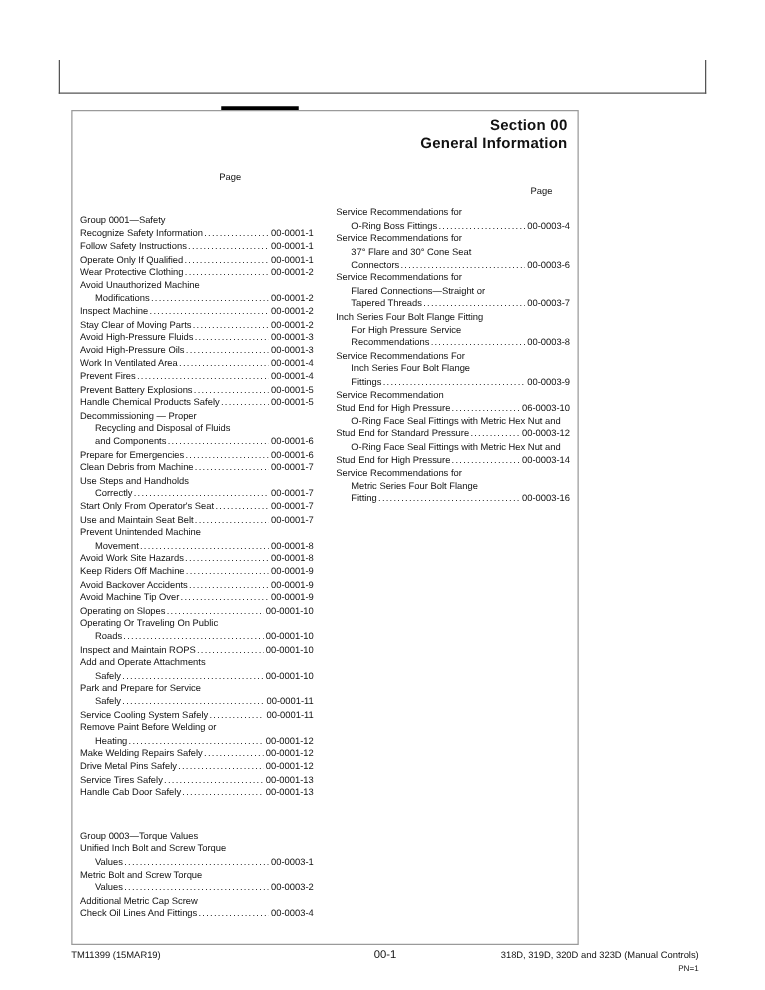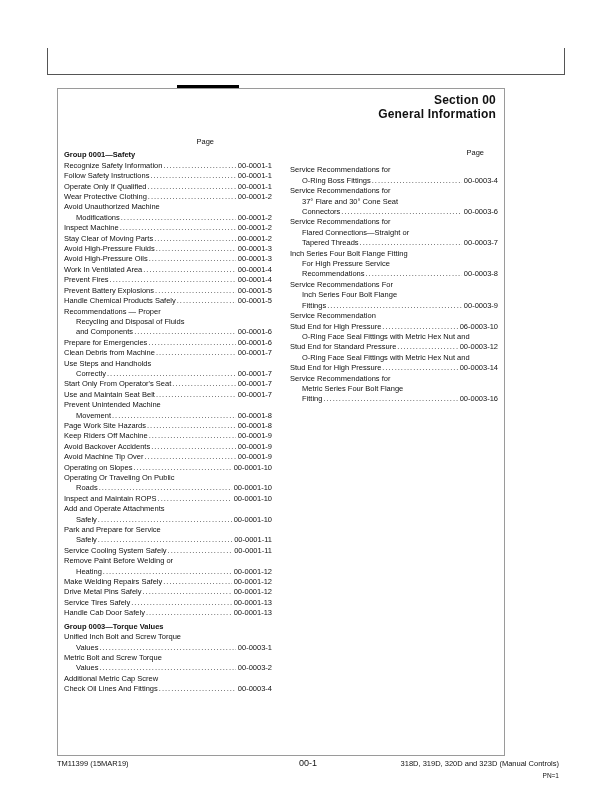--- a/index.html
+++ b/index.html
@@ -12,33 +12,33 @@
     overflow:hidden;
   }
   
   .hdr-tick-left{position:absolute;left:47px;top:48px;width:1px;height:27px;background:#555;}
   .hdr-tick-right{position:absolute;left:564px;top:48px;width:1px;height:27px;background:#555;}
   .hdr-rule{position:absolute;left:47px;top:74px;width:518px;height:1px;background:#555;}
   
   .reg-mark{position:absolute;left:177px;top:85px;width:62px;height:3px;background:#000;}
   
   .content-box{
-    position:absolute;left:57px;top:88px;width:448px;height:668px;
+    position:absolute;left:57px;top:88px;width:406px;height:668px;
     border:1px solid #9a9a9a;
     box-sizing:border-box;
   }
   .title-block{padding-top:5px;padding-right:8px;text-align:right;}
   .title-line{font-size:12px;font-weight:bold;line-height:13.5px;letter-spacing:0.2px;}
   .contents-heading{text-align:center;font-size:8px;font-weight:bold;margin-top:3px;}
   .cols{display:flex;gap:18px;padding:0 6px;margin-top:16px;}
   .col{flex:1 1 0;min-width:0;font-size:7.5px;line-height:10.4px;}
   .page-label{text-align:right;}
   .col-left .page-label{padding-right:58px;}
   .col-right .page-label{padding-right:14px;margin-top:11px;margin-bottom:7px;}
-  .group{font-weight:bold;margin-top:3px;white-space:nowrap;}
+  .group{font-weight:normal;margin-top:24px;white-space:nowrap;}
   .tline{white-space:nowrap;}
   .tline.leader{display:flex;align-items:baseline;}
   .tline.ind{padding-left:12px;}
   .tline .t{white-space:nowrap;}
   .dots{flex:1 1 0;min-width:4px;overflow:hidden;white-space:nowrap;margin:0 2px 0 1px;}
   .dots::before{
     content:"..................................................................................................................................................................................";
     letter-spacing:1px;
   }
   .pg{white-space:nowrap;}
@@ -130,21 +130,21 @@
             <div class="tline leader">
               <span class="t">Prevent Battery Explosions</span>
               <span class="dots"></span>
               <span class="pg">00-0001-5</span>
             </div>
             <div class="tline leader">
               <span class="t">Handle Chemical Products Safely</span>
               <span class="dots"></span>
               <span class="pg">00-0001-5</span>
             </div>
-            <div class="tline">Recommendations — Proper</div>
+            <div class="tline">Decommissioning — Proper</div>
             <div class="tline ind">Recycling and Disposal of Fluids</div>
             <div class="tline ind leader">
               <span class="t">and Components</span>
               <span class="dots"></span>
               <span class="pg">00-0001-6</span>
             </div>
             <div class="tline leader">
               <span class="t">Prepare for Emergencies</span>
               <span class="dots"></span>
               <span class="pg">00-0001-6</span>
@@ -170,21 +170,21 @@
               <span class="dots"></span>
               <span class="pg">00-0001-7</span>
             </div>
             <div class="tline">Prevent Unintended Machine</div>
             <div class="tline ind leader">
               <span class="t">Movement</span>
               <span class="dots"></span>
               <span class="pg">00-0001-8</span>
             </div>
             <div class="tline leader">
-              <span class="t">Page Work Site Hazards</span>
+              <span class="t">Avoid Work Site Hazards</span>
               <span class="dots"></span>
               <span class="pg">00-0001-8</span>
             </div>
             <div class="tline leader">
               <span class="t">Keep Riders Off Machine</span>
               <span class="dots"></span>
               <span class="pg">00-0001-9</span>
             </div>
             <div class="tline leader">
               <span class="t">Avoid Backover Accidents</span>

